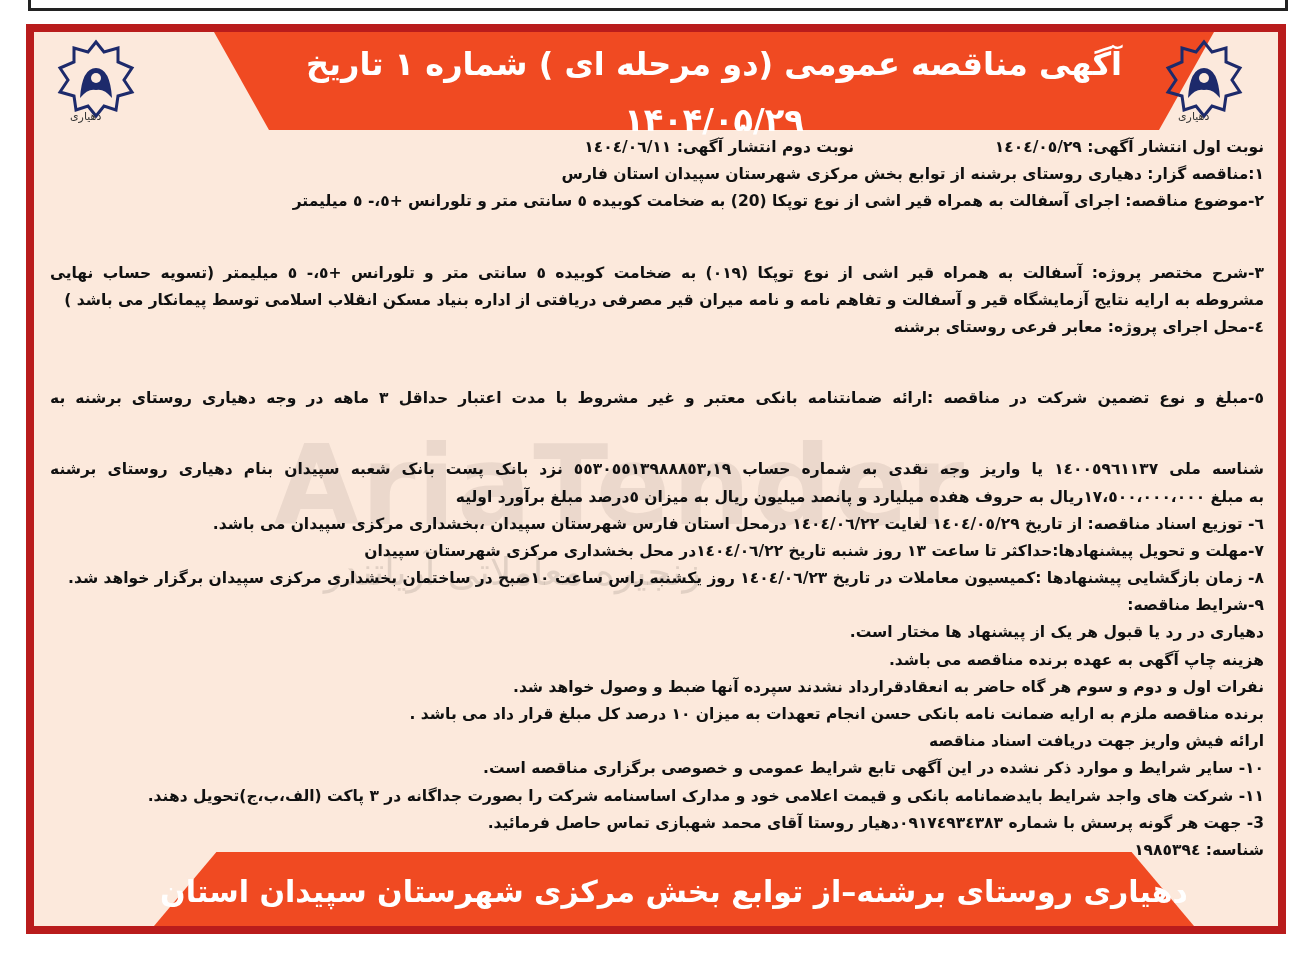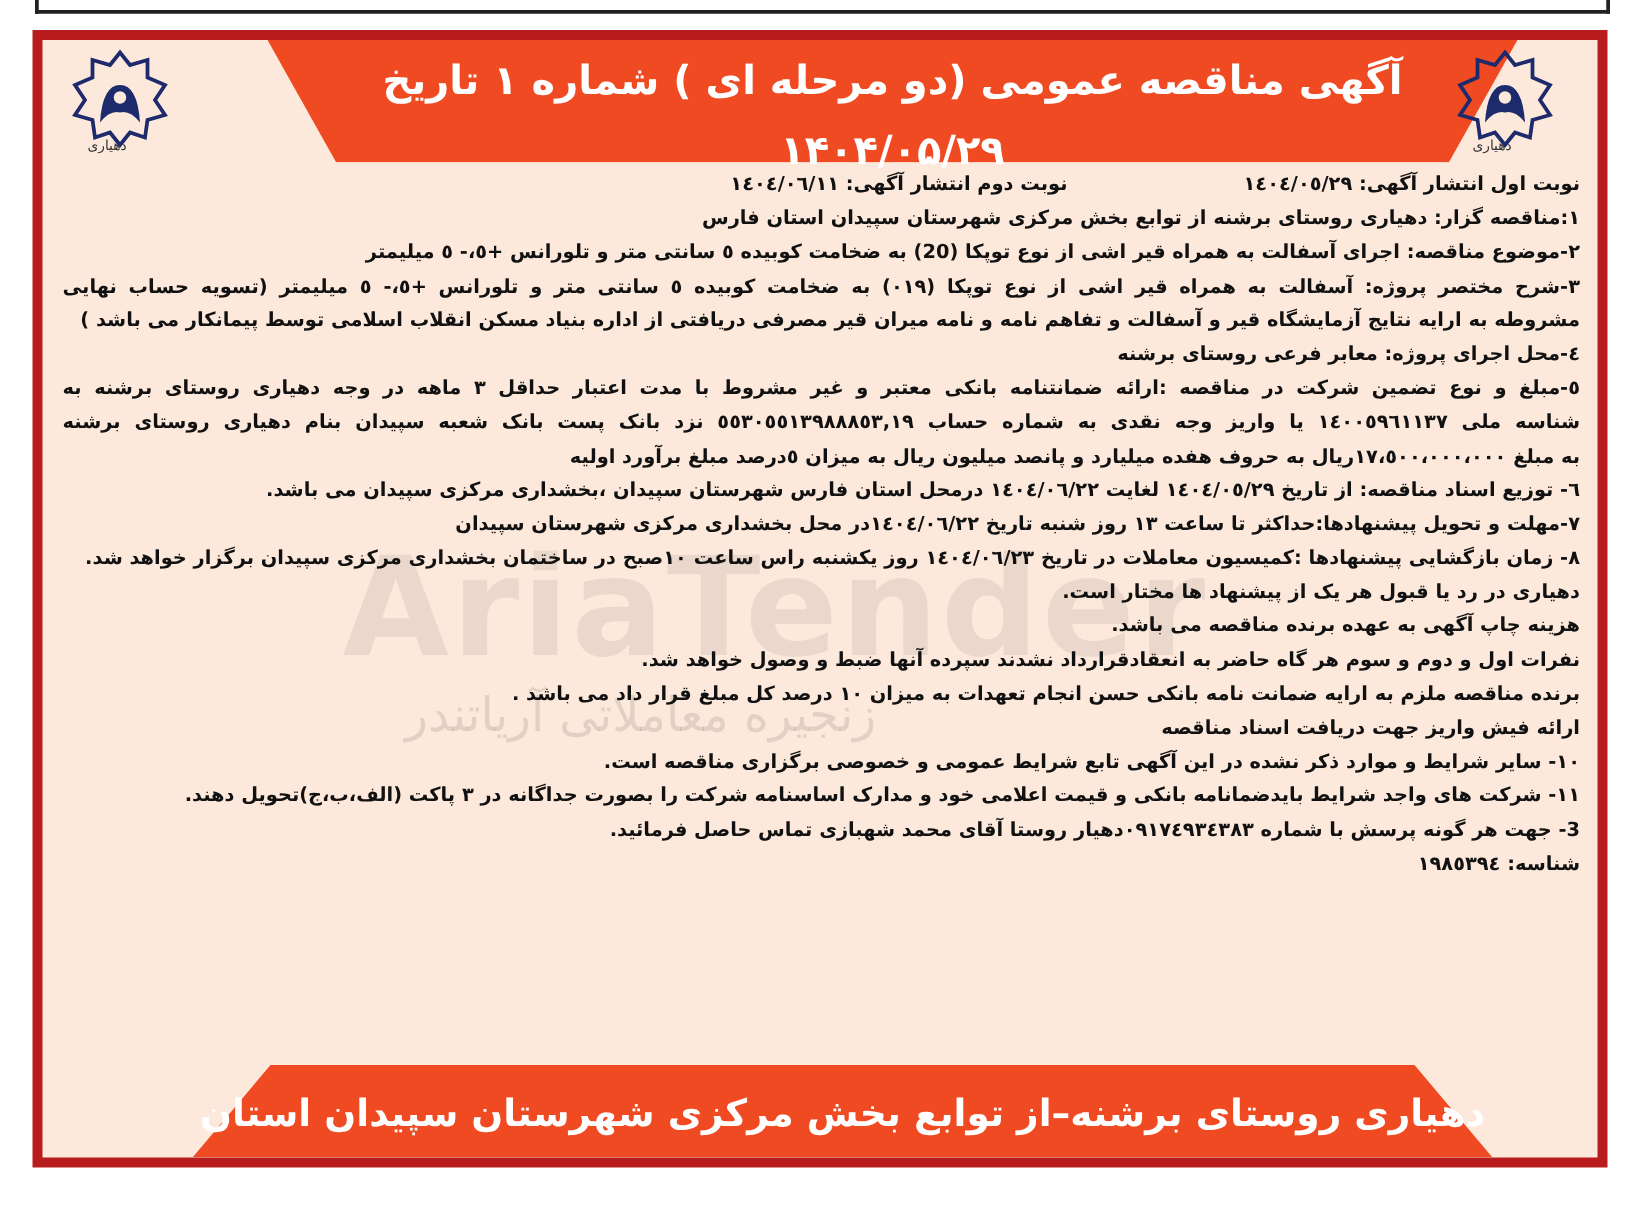--- a/index.html
+++ b/index.html
@@ -11,21 +11,21 @@
       clip-path: polygon(0 0, 100% 0, 94.5% 100%, 5.5% 100%); }
     .header-title { position: absolute; left: 180px; top: 4px; width: 1000px; height: 70px; text-align: center; color: #fff;
       font-family: "DejaVu Sans", sans-serif; font-weight: bold; font-size: 32px; line-height: 56px; direction: rtl; letter-spacing: -0.5px; }
     .logo { position: absolute; top: 6px; width: 100px; height: 86px; }
     .logo-left { left: 12px; }
     .logo-right { right: 24px; }
     .logo svg { width: 100%; height: 100%; }
     .content { position: absolute; right: 14px; left: 16px; top: 102px; direction: rtl; text-align: right; color: #111;
       font-family: "DejaVu Sans", sans-serif; font-weight: bold; font-size: 15.5px; }
     .line { height: 27.2px; line-height: 27.2px; white-space: nowrap; overflow: hidden; }
-    .line.justify { text-align: justify; text-align-last: justify; }
+    .line.justify { text-align: justify; text-align-last: justify; margin-top: 44px; }
     .pub-row { display: flex; direction: rtl; }
     .pub-first { width: 410px; }
     .watermark-logo { position: absolute; left: 240px; top: 390px; font-family: "DejaVu Sans", sans-serif; font-size: 110px; font-weight: bold;
       color: rgba(120, 110, 100, 0.13); letter-spacing: 2px; pointer-events: none; direction: ltr; }
     .watermark-sub { position: absolute; left: 290px; top: 518px; font-family: "DejaVu Sans", sans-serif; font-size: 38px;
       color: rgba(120, 110, 100, 0.2); letter-spacing: 14px; pointer-events: none; direction: rtl; }
     .footer-band { position: absolute; left: 120px; top: 820px; width: 1040px; height: 74px; background: #f04a22;
       clip-path: polygon(6% 0, 94% 0, 100% 100%, 0 100%); }
     .footer-text { position: absolute; left: 120px; top: 832px; width: 1040px; text-align: center; color: #fff; direction: rtl;
       font-family: "DejaVu Sans", sans-serif; font-weight: bold; font-size: 30px; line-height: 56px; }
@@ -70,20 +70,21 @@
       <div class="line">۲-موضوع مناقصه: اجرای آسفالت به همراه قیر اشی از نوع توپکا (20) به ضخامت کوبیده ٥ سانتی متر و تلورانس +٥،- ٥ میلیمتر</div>
       <div class="line justify">۳-شرح مختصر پروژه: آسفالت به همراه قیر اشی از نوع توپکا (۰۱۹) به ضخامت کوبیده ٥ سانتی متر و تلورانس +٥،- ٥ میلیمتر (تسویه حساب نهایی</div>
       <div class="line">مشروطه به ارایه نتایج آزمایشگاه قیر و  آسفالت و تفاهم نامه و نامه میران قیر مصرفی دریافتی از اداره بنیاد مسکن انقلاب اسلامی توسط پیمانکار می باشد )</div>
       <div class="line">٤-محل اجرای پروژه: معابر فرعی روستای برشنه</div>
       <div class="line justify">٥-مبلغ و نوع تضمین شرکت در مناقصه :ارائه ضمانتنامه بانکی معتبر  و غیر مشروط با مدت اعتبار حداقل ۳ ماهه در وجه دهیاری روستای برشنه به</div>
       <div class="line justify">شناسه ملی ۱٤۰۰٥۹٦۱۱۳۷ یا واریز وجه نقدی به شماره حساب ٥٥۳۰٥٥۱۳۹۸۸۸٥۳,۱۹ نزد بانک پست بانک شعبه سپیدان بنام دهیاری روستای برشنه</div>
       <div class="line">به مبلغ  ۱۷،٥۰۰،۰۰۰،۰۰۰ریال به حروف هفده میلیارد و پانصد میلیون  ریال به میزان ٥درصد مبلغ برآورد اولیه</div>
       <div class="line">٦- توزیع اسناد مناقصه: از تاریخ ۱٤۰٤/۰٥/۲۹ لغایت ۱٤۰٤/۰٦/۲۲ درمحل استان فارس شهرستان سپیدان ،بخشداری مرکزی سپیدان می باشد.</div>
       <div class="line">۷-مهلت و تحویل پیشنهادها:حداکثر تا ساعت ۱۳ روز  شنبه  تاریخ ۱٤۰٤/۰٦/۲۲در محل بخشداری مرکزی شهرستان سپیدان</div>
       <div class="line">۸- زمان بازگشایی پیشنهادها :کمیسیون معاملات در تاریخ ۱٤۰٤/۰٦/۲۳ روز یکشنبه راس ساعت ۱۰صبح در ساختمان بخشداری مرکزی سپیدان  برگزار خواهد شد.</div>
+      <div class="line">۹-شرایط مناقصه:</div>
       <div class="line">دهیاری در رد یا قبول هر یک از پیشنهاد ها مختار است.</div>
       <div class="line">هزینه چاپ آگهی به عهده برنده مناقصه می باشد.</div>
       <div class="line">نفرات اول  و دوم و سوم هر گاه حاضر به انعقادقرارداد نشدند سپرده آنها ضبط  و وصول خواهد شد.</div>
       <div class="line">برنده مناقصه ملزم به ارایه ضمانت نامه بانکی حسن انجام تعهدات به میزان ۱۰ درصد کل مبلغ قرار داد می باشد .</div>
       <div class="line">ارائه فیش واریز جهت دریافت اسناد مناقصه</div>
       <div class="line">۱۰- سایر شرایط و موارد ذکر نشده در این آگهی تابع شرایط عمومی و خصوصی برگزاری مناقصه است.</div>
       <div class="line">۱۱- شرکت های واجد شرایط بایدضمانامه بانکی و  قیمت اعلامی خود و مدارک اساسنامه شرکت را بصورت جداگانه در ۳ پاکت (الف،ب،ج)تحویل دهند.</div>
       <div class="line">3- جهت هر گونه پرسش با شماره ۰۹۱۷٤۹۳٤۳۸۳دهیار روستا آقای محمد شهبازی  تماس حاصل فرمائید.</div>
       <div class="line">شناسه: ۱۹۸٥۳۹٤</div>
     </div>

